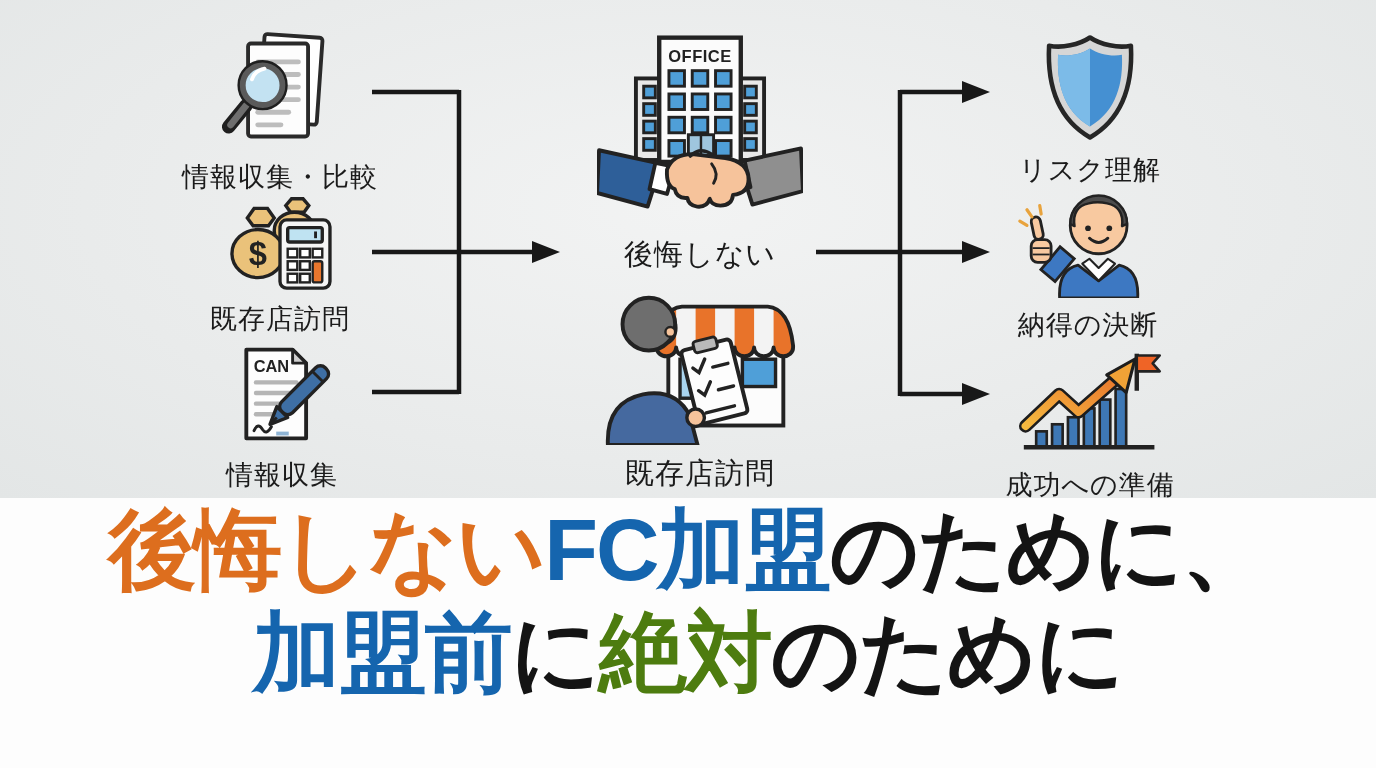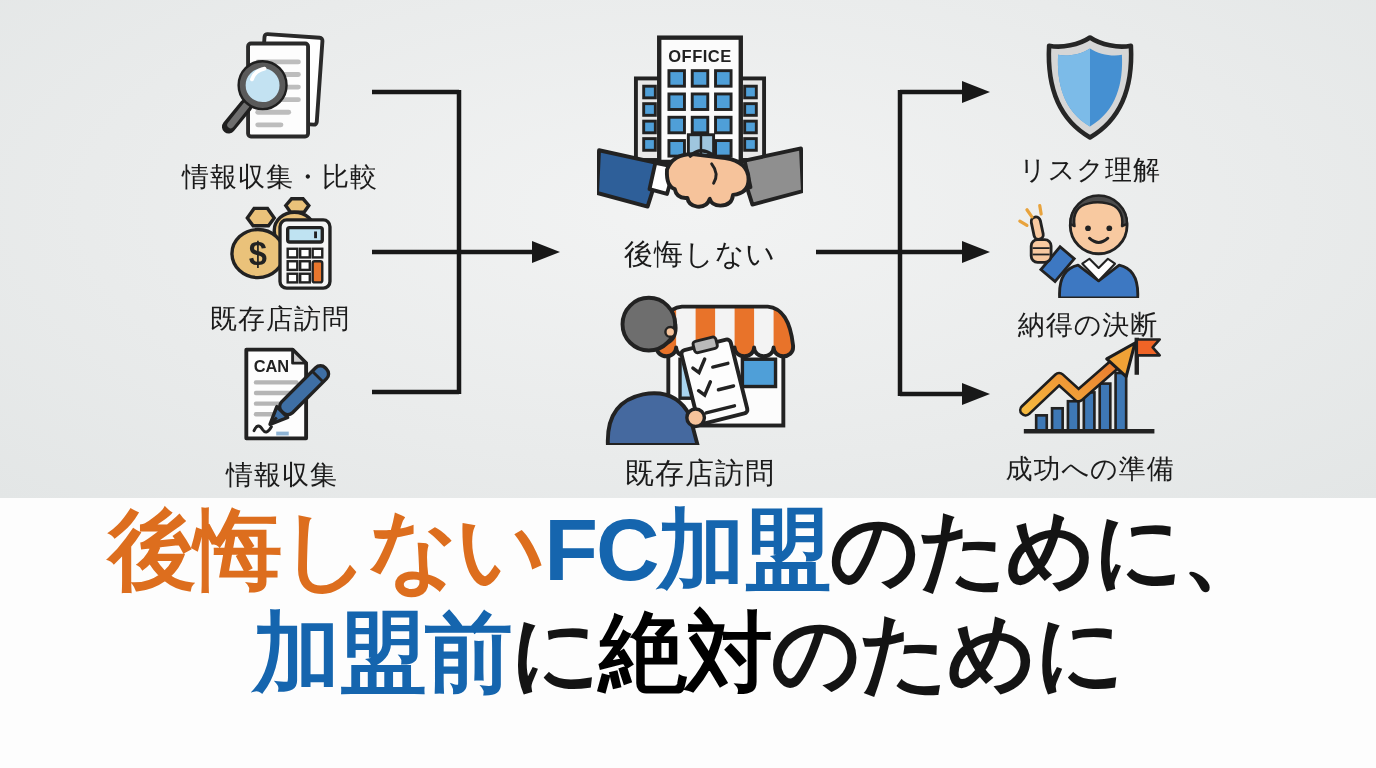--- a/index.html
+++ b/index.html
@@ -229,21 +229,21 @@
         <g transform="translate(12.1,13.4) scale(0.78)">
           <path d="M55 6 C67 14 86 18 100 15 C102 54 93 94 55 116 C17 94 8 54 10 15 C24 18 43 14 55 6 Z" fill="#4590d2"></path>
         </g>
         <g clip-path="url(#shieldL)" transform="translate(12.1,13.4) scale(0.78)">
           <path d="M55 6 C67 14 86 18 100 15 C102 54 93 94 55 116 C17 94 8 54 10 15 C24 18 43 14 55 6 Z" fill="#7cbbe8"></path>
         </g>
       </svg>
       <div class="label">リスク理解</div>
     </div>
 
-    <div class="item" style="left:1015px;top:334px;width:150px;">
+    <div class="item" style="left:1015px;top:350px;width:150px;">
       <svg width="150" height="108" viewBox="0 0 170 122">
         <defs>
           <linearGradient id="arrGrad" x1="0" y1="1" x2="1" y2="0">
             <stop offset="0" stop-color="#f6b93f"></stop>
               <stop offset="1" stop-color="#e8762d"></stop>
           </linearGradient>
         </defs>
         <line x1="138" y1="4" x2="138" y2="46" stroke="#222222" stroke-width="5"></line>
         <path d="M138 6 h26 l-8 9 l8 9 h-26 z" fill="#ef6426" stroke="#222222" stroke-width="3" stroke-linejoin="round"></path>
         <g fill="#3e78b5" stroke="#222222" stroke-width="3">
@@ -262,17 +262,17 @@
       <div class="label">成功への準備</div>
     </div>
 
   </div>
 
   <div class="banner">
     <div class="line">
       <span style="color: rgb(221, 110, 30);">後悔しない</span><span style="color: rgb(21, 101, 174);">FC加盟</span><span style="color: rgb(20, 20, 20);">のために、</span>
     </div>
     <div class="line">
-      <span style="color: rgb(21, 101, 174); margin-top: 36px;">加盟前</span><span style="color: rgb(20, 20, 20);">に</span><span style="color: #000000;">絶対</span><span style="color: rgb(20, 20, 20);">のために</span>
+      <span style="color: rgb(21, 101, 174); margin-top: 36px;">加盟前</span><span style="color: rgb(20, 20, 20);">に</span><span style="color: #4d7c0f;">絶対</span><span style="color: rgb(20, 20, 20);">のために</span>
     </div>
   </div>
 
 </div>
 
 </body></html>

